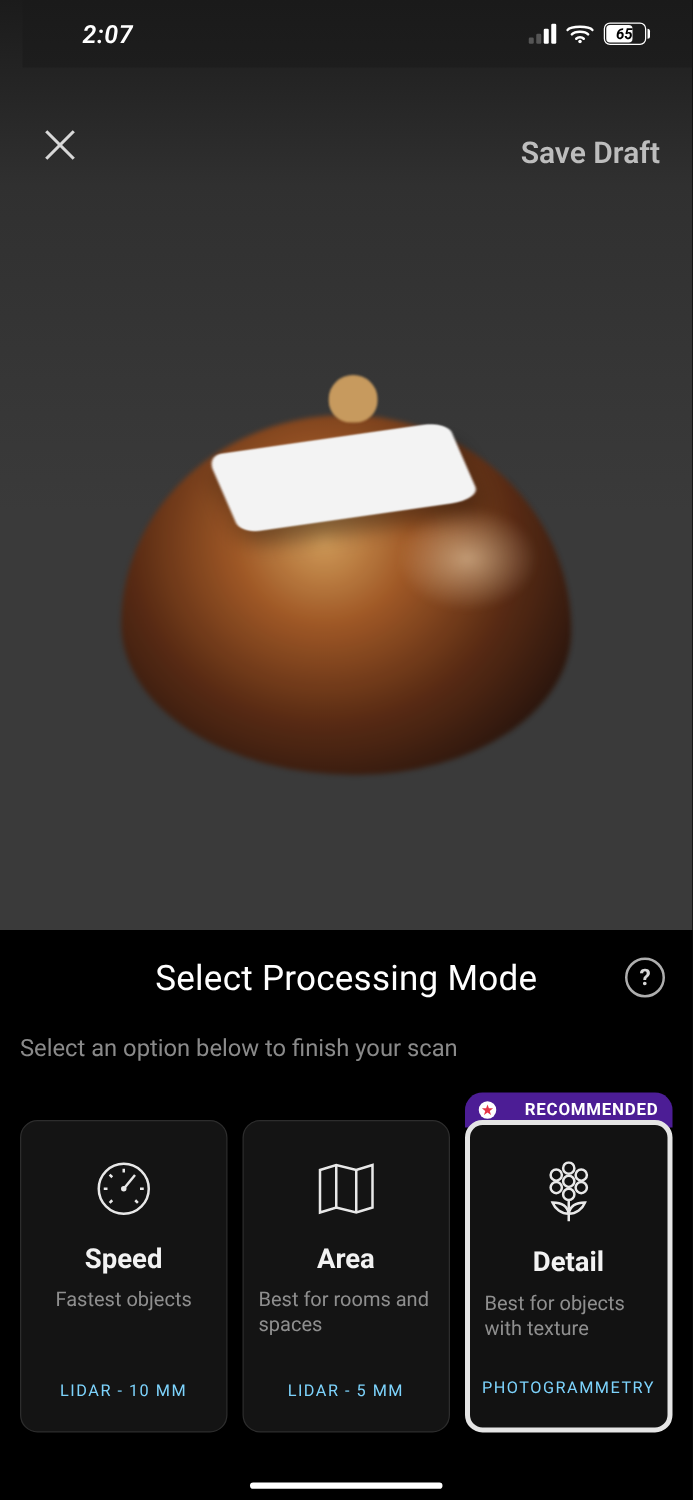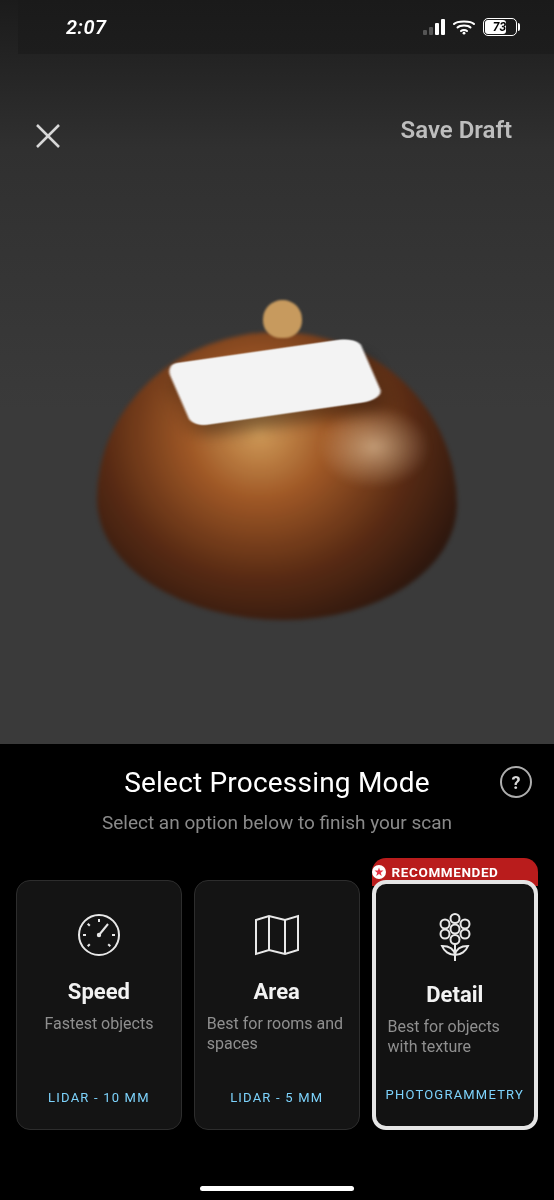--- a/index.html
+++ b/index.html
@@ -18,43 +18,43 @@
   .signal-bars span:nth-child(4){height:16px;}
   .wifi-icon svg { display:block; }
   .battery { display:flex; align-items:center; }
   .battery-body { width:34px; height:18px; border:1.5px solid #fff; border-radius:5px; position:relative; display:flex; align-items:center; justify-content:flex-start; padding:1px; }
   .battery-cap { width:2.5px; height:8px; background:#fff; border-radius:0 2px 2px 0; margin-left:1px; }
   .battery-fill { height:100%; width:73%; background:#fff; border-radius:3px; position:relative; }
   .battery-text { position:absolute; left:0; right:0; text-align:center; font-size:12px; font-weight:700; color:#000; line-height:1; }
 
   
   .preview-area { position:absolute; top:0; left:0; right:0; bottom:456px; background: linear-gradient(to bottom, #1b1b1b 0%, #303030 20%, #3a3a3a 55%, #3a3a3a 100%); }
-  .topbar { position:absolute; top:96px; left:0; right:16px; display:flex; align-items:flex-start; justify-content:space-between; padding:0 26px 0 28px;margin-top:20px; }
+  .topbar { position:absolute; top:96px; left:0; right:0; display:flex; align-items:flex-end; justify-content:space-between; padding:0 26px 0 28px; }
   .close-btn { width:40px; height:40px; display:flex; align-items:center; justify-content:center; color:#d8d8d8; }
   .close-btn svg { stroke:#d8d8d8; stroke-width:2.5; }
   .save-draft { font-size:24px; font-weight:600; color:#bdbdbd; }
 
   
   .scan-blotch { position:absolute; left:50%; top:300px; transform:translateX(-50%); width:360px; height:320px; }
   .blotch-table { position:absolute; inset:10% 0 0 0; border-radius:50% 50% 48% 52% / 58% 60% 40% 42%; background: radial-gradient(ellipse at 45% 35%, #d8a05a 0%, #a55a25 25%, #5a2a12 55%, #2a140b 80%); filter: blur(2px); opacity:0.95; }
   .blotch-card { position:absolute; left:22%; top:8%; width:55%; height:35%; background:#f3f3f3; border-radius:6% 10% 12% 8% / 18% 14% 16% 14%; transform: rotateX(55deg) rotateZ(-14deg); box-shadow: 0 20px 25px rgba(0,0,0,0.35); filter: blur(1px); }
   .blotch-fig { position:absolute; left:46%; top:0%; width:11%; height:12%; background:#c79a5e; border-radius:50% 50% 45% 45%; filter: blur(1px); }
   .blotch-shine { position:absolute; right:6%; top:32%; width:34%; height:28%; background: radial-gradient(ellipse, rgba(255,230,190,0.55), rgba(255,230,190,0) 65%); filter: blur(3px); }
 
   
   .sheet { position:absolute; left:0; right:0; bottom:0; height:456px; background:#000; padding: 22px 16px 36px; }
   .sheet-header { position:relative; text-align:center; }
   .sheet-title { font-size:28px; font-weight:400; letter-spacing:0.2px; }
   .help-btn { position:absolute; right:6px; top:0; width:32px; height:32px; border:2px solid #aeaeae; border-radius:50%; display:flex; align-items:center; justify-content:center; color:#d7d7d7; font-size:18px; font-weight:700; }
-  .sheet-sub { margin-top:12px; text-align:center; font-size:19px; color:#8a8a8a; }
+  .sheet-sub { margin-top:28px; text-align:left; font-size:19px; color:#8a8a8a; }
 
   .cards { display:flex; gap:12px; margin-top:46px; align-items:stretch; }
   .card-wrap { flex:1 1 0; position:relative; display:flex; }
   .card-wrap.rec { margin-top:-22px; }
-  .rec-banner { position:absolute; top:0; left:0; right:0; height:28px; background:#b91c1c; color:#fff; border-radius:14px 14px 0 0; display:flex; align-items:center; gap:6px; font-size:13.5px; font-weight:700; letter-spacing:0.6px; }
+  .rec-banner { position:absolute; top:0; left:0; right:0; height:28px; background:#4c1d95; color:#fff; border-radius:14px 14px 0 0; display:flex; align-items:center; justify-content:center; gap:23px; font-size:13.5px; font-weight:700; letter-spacing:0.6px; }
   .rec-banner .star { width:14px; height:14px; border-radius:50%; background:#fff; display:flex; align-items:center; justify-content:center; }
   .rec-banner .star svg { display:block; }
 
   .card { flex:1; position:relative; border-radius:14px; padding:22px 10px 24px; display:flex; flex-direction:column; align-items:center; text-align:left; border:1.5px solid #2d2d2d; background:#141414; min-height:250px; }
   .card-wrap.rec .card { border:4px solid #e5e5e5; background:#121212; margin-top:22px; min-height:250px; }
   .card .icon { height:56px; display:flex; align-items:center; justify-content:center; margin-top:4px; margin-bottom:16px; }
   .card .icon svg { stroke:#e8e8e8; }
   .card .name { font-size:22px; font-weight:700; color:#f2f2f2; margin-bottom:10px; }
   .card .desc { font-size:16px; line-height:1.25; color:#8f8f8f; min-height:42px; padding:0 2px; }
   .card .meta { margin-top:auto; padding-top:16px; font-size:13px; letter-spacing:1.2px; color:#7dd3fc; }
@@ -80,21 +80,21 @@
         <svg width="22" height="16" viewBox="0 0 22 16" fill="none">
           <path d="M1 5 C4 1.5 18 1.5 21 5" stroke="#fff" stroke-width="2" stroke-linecap="round"></path>
           <path d="M4.5 8.5 C7 5.8 15 5.8 17.5 8.5" stroke="#fff" stroke-width="2" stroke-linecap="round"></path>
           <path d="M8 12 C9.5 10.5 12.5 10.5 14 12" stroke="#fff" stroke-width="2" stroke-linecap="round"></path>
           <circle cx="11" cy="14.2" r="1.4" fill="#fff"></circle>
         </svg>
       </div>
       <div class="battery">
         <div class="battery-body">
           <div class="battery-fill"></div>
-          <div class="battery-text">73</div>
+          <div class="battery-text">65</div>
         </div>
         <div class="battery-cap"></div>
       </div>
     </div>
   </div>
 
   <div class="topbar">
     <div class="close-btn">
       <svg width="28" height="28" viewBox="0 0 28 28" fill="none">
         <line x1="3" y1="3" x2="25" y2="25"></line>

